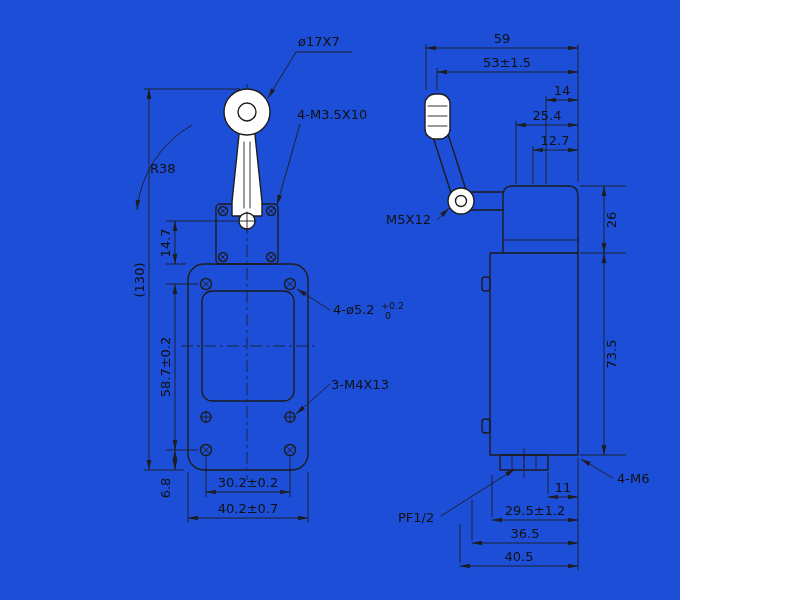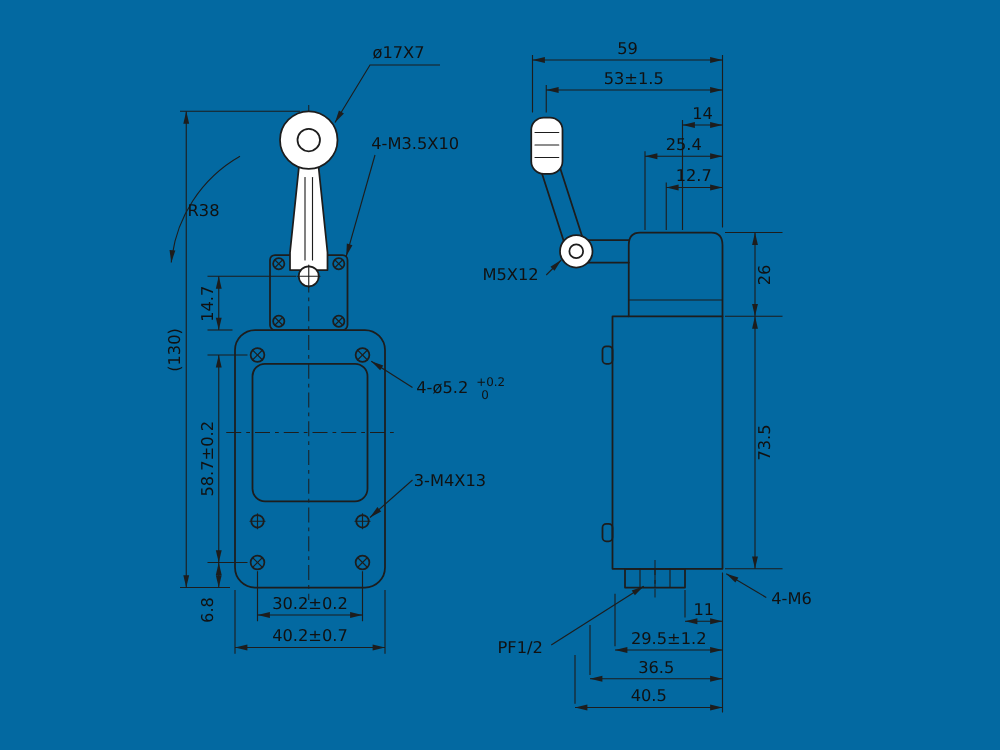--- a/index.html
+++ b/index.html
@@ -1,16 +1,16 @@
 <!DOCTYPE html>
 <html><head>
 <meta charset="utf-8">
 <style>
   html,body{margin:0;padding:0;background:#ffffff;}
-  .canvas{position:relative;width:800px;height:600px;background:#0369a1;overflow:hidden;}
+  .canvas{position:relative;width:680px;height:600px;background:#1d4ed8;overflow:hidden;}
   svg{display:block;}
   .obj{fill:none;stroke:#1d1d1d;stroke-width:1.4;stroke-linejoin:round;stroke-linecap:round;}
   .objf{fill:#ffffff;stroke:#1d1d1d;stroke-width:1.4;stroke-linejoin:round;}
   .thin{fill:none;stroke:#1d1d1d;stroke-width:0.9;stroke-linecap:round;}
   .dim{fill:none;stroke:#1d1d1d;stroke-width:0.9;}
   .cl{fill:none;stroke:#1d1d1d;stroke-width:0.8;stroke-dasharray:12 4 3 4;}
   text{font-family:"DejaVu Sans",sans-serif;font-size:13px;fill:#111111;}
   .small{font-size:9.5px;}
 </style>
 </head>

